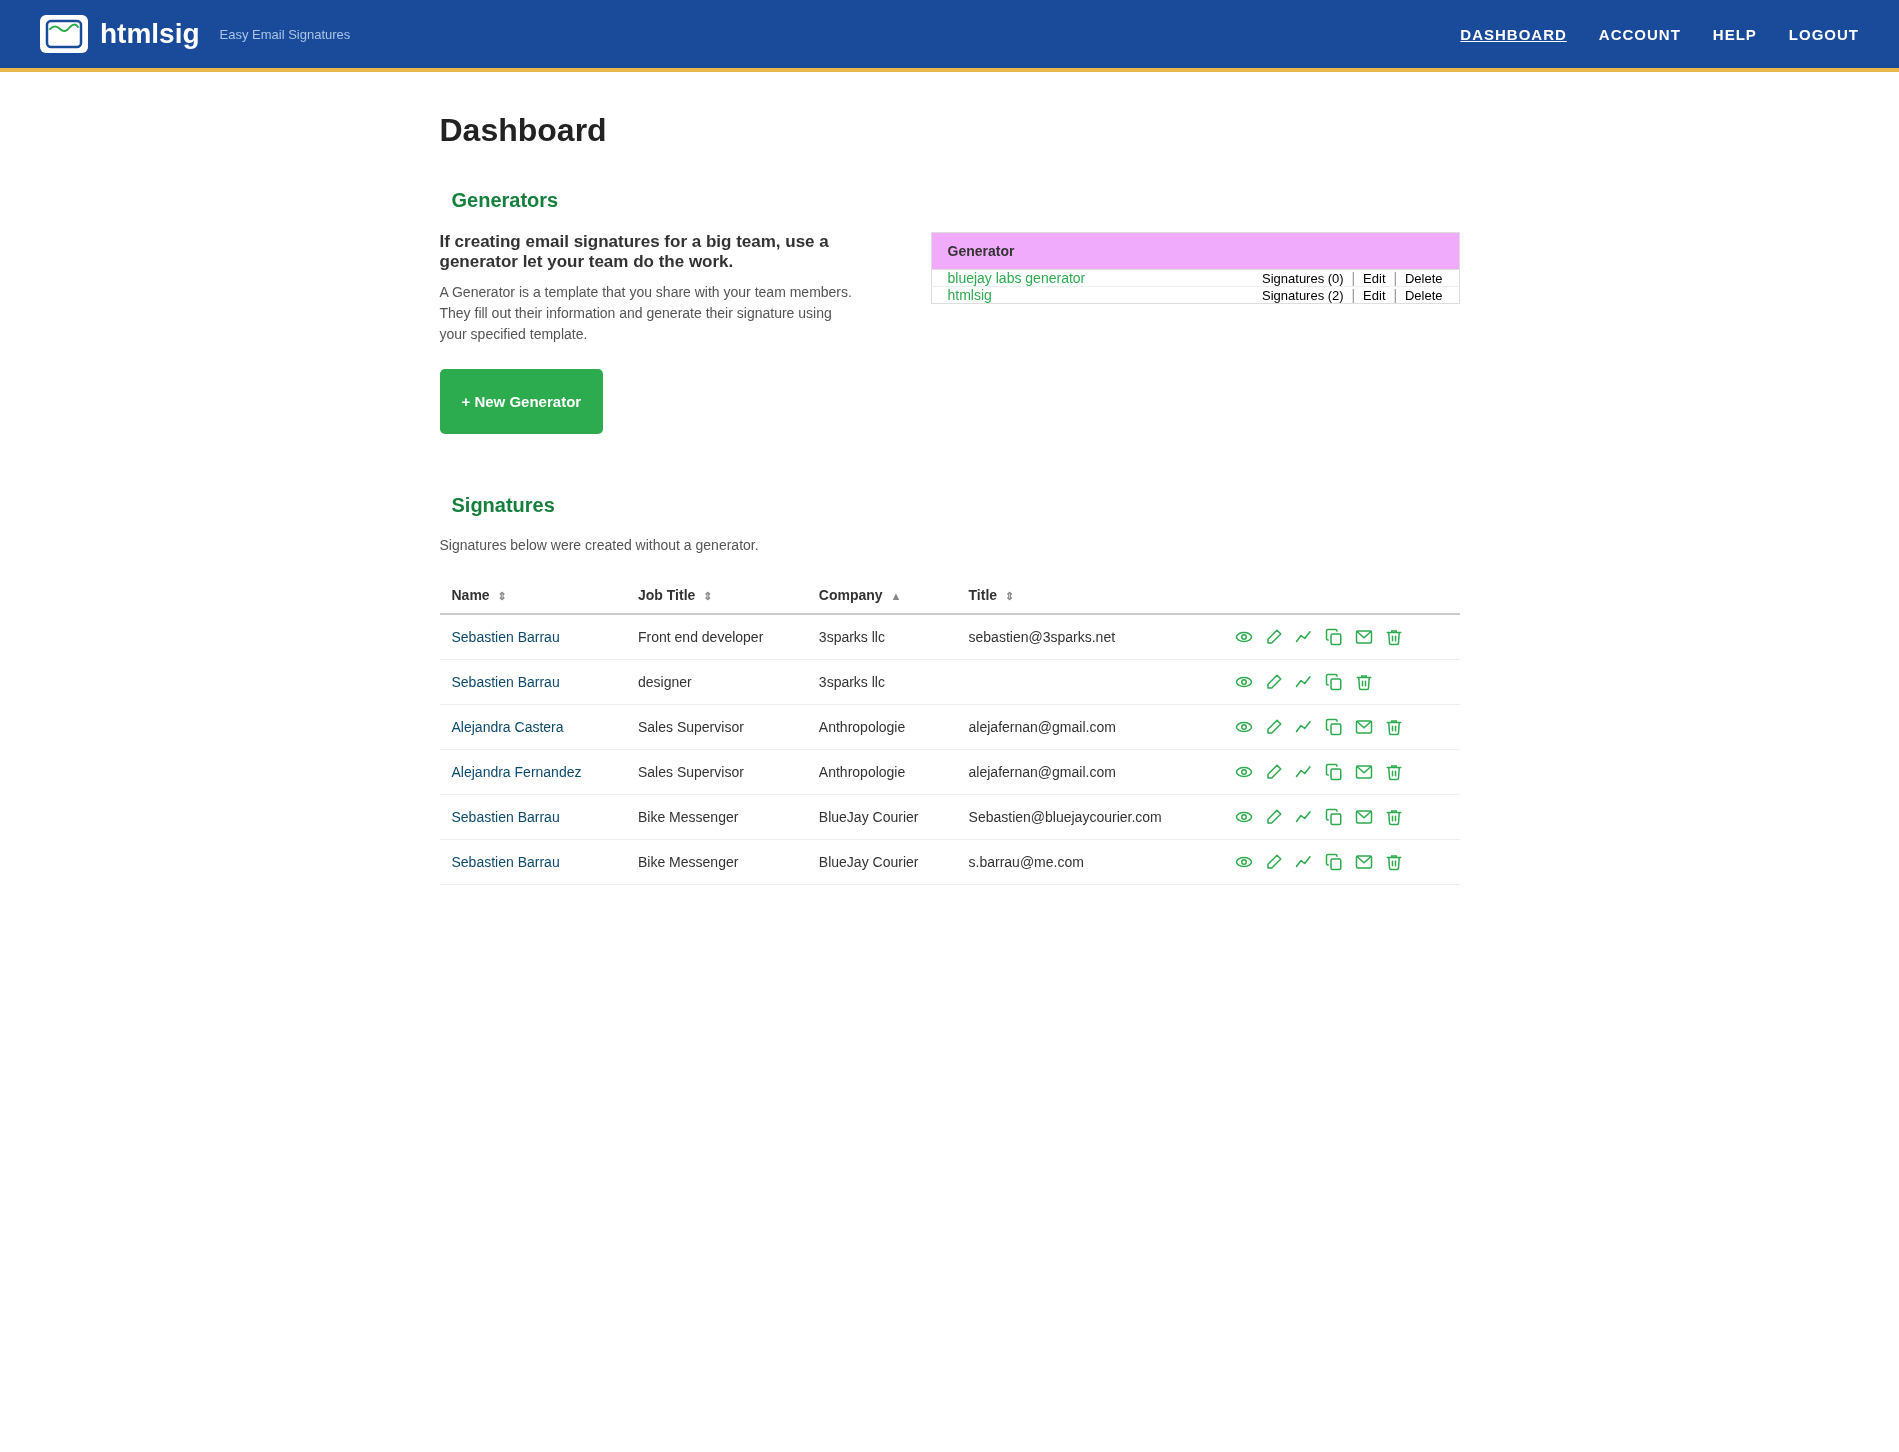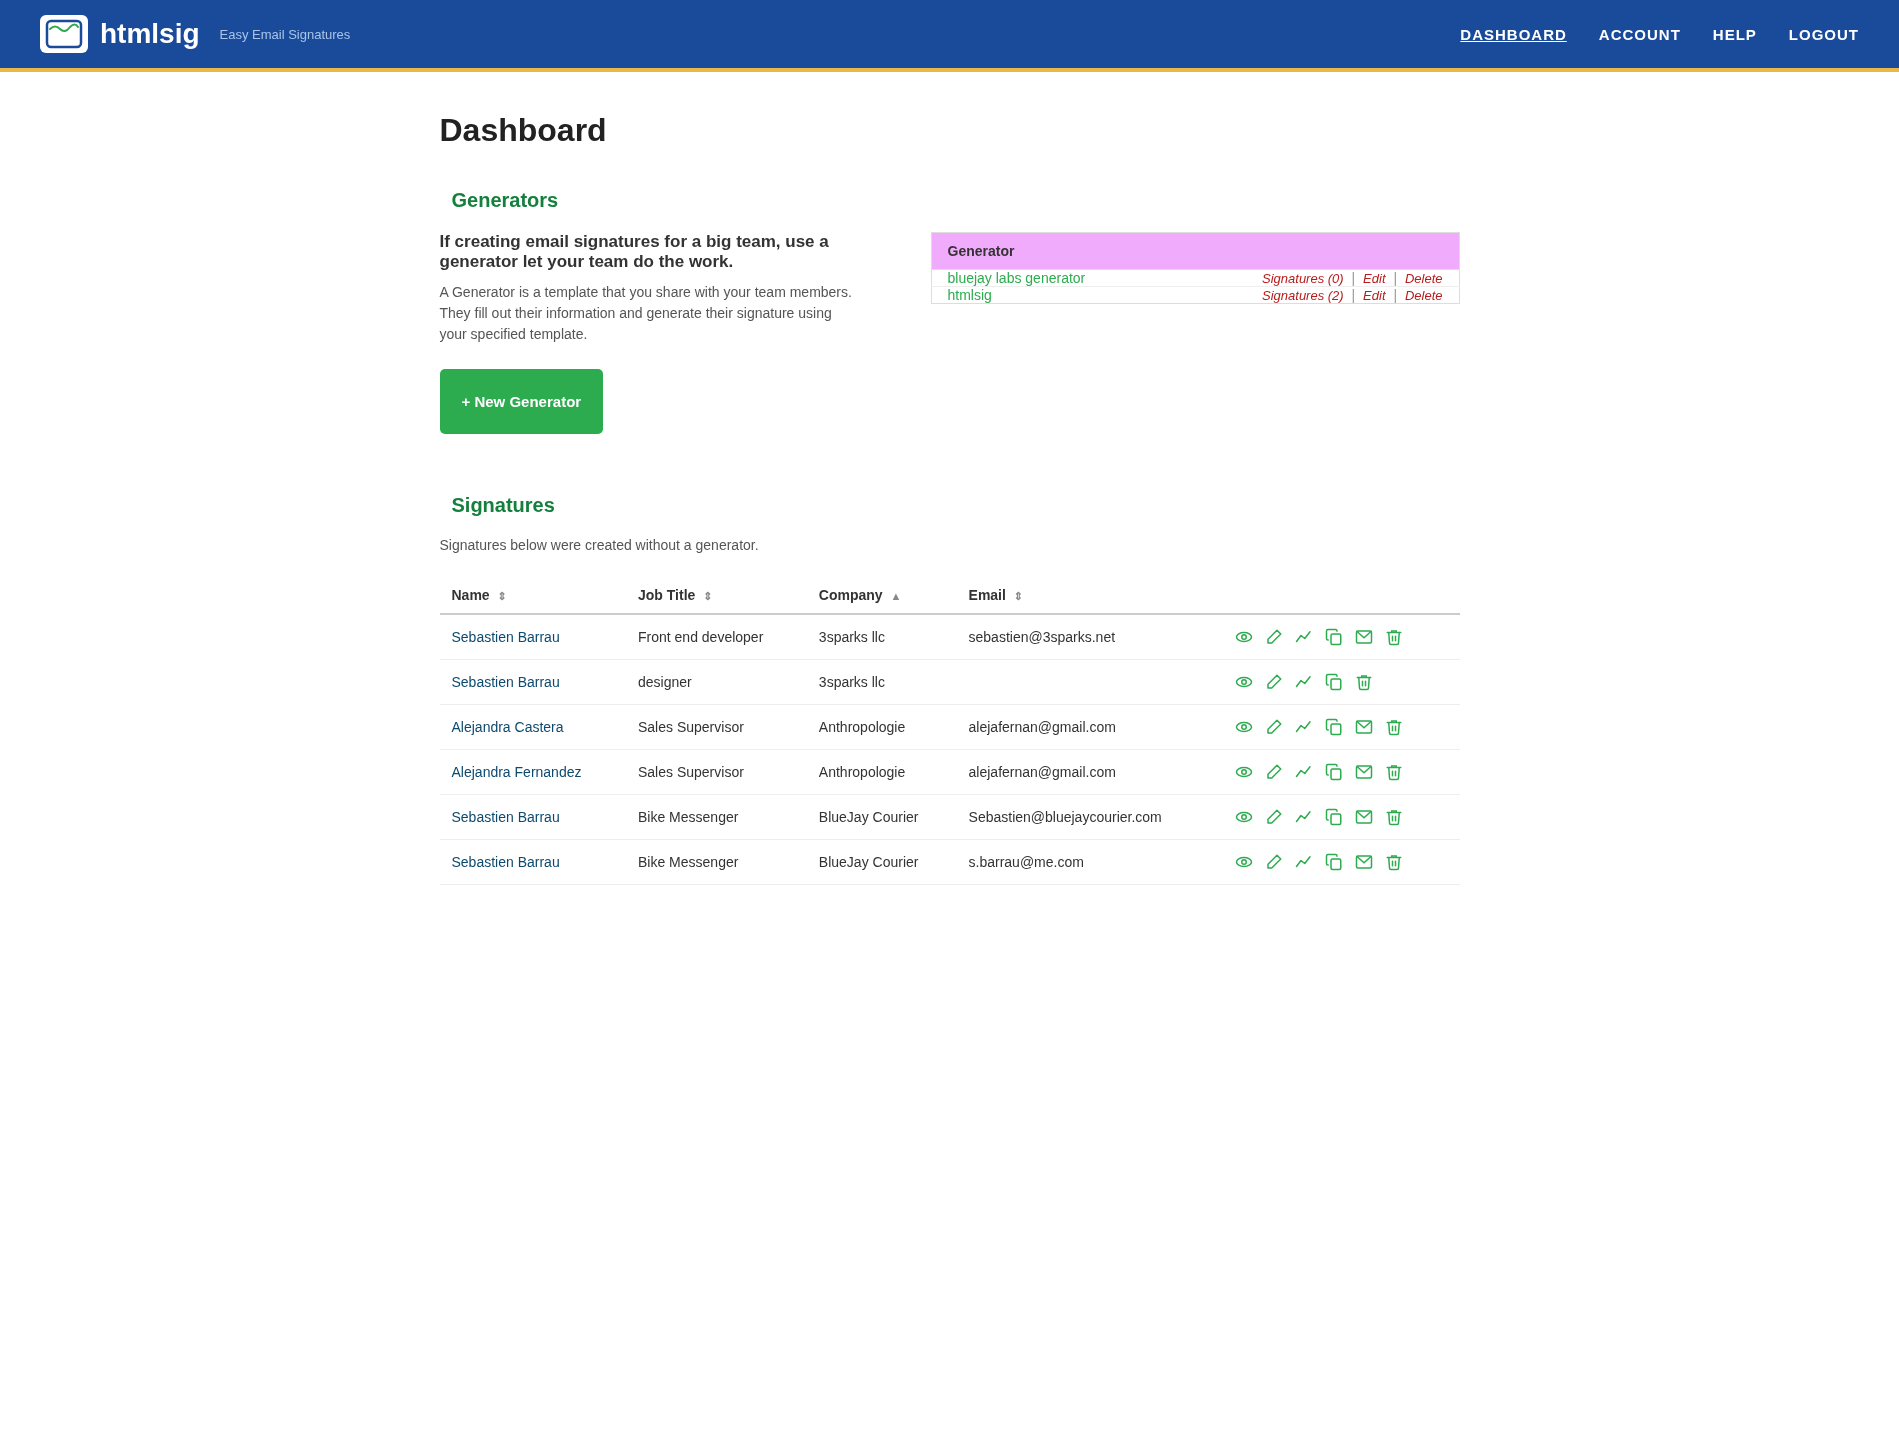--- a/index.html
+++ b/index.html
@@ -142,24 +142,23 @@
     .gen-table tr:last-child td { border-bottom: none; }
     .gen-link {
       color: #2dab4f;
       text-decoration: none;
       font-weight: 500;
     }
     .gen-actions {
       text-align: right;
     }
     .gen-actions a {
-      color: #b91c1c;
+      color: #000000;
       text-decoration: none;
       font-size: 13px;
-      font-style: italic;
     }
     .gen-actions .sep {
       color: #999;
       margin: 0 4px;
     }
 
     
     .signatures-section {}
     .sig-subtitle {
       font-size: 14px;
@@ -302,21 +301,21 @@
 
   <section class="signatures-section">
     <h2 class="section-title">Signatures</h2>
     <p class="sig-subtitle">Signatures below were created without a generator.</p>
     <table class="sig-table">
       <thead>
         <tr id="sig-table-header">
             <th><span>Name</span> <span class="sort-icon">⇕</span></th>
             <th><span>Job Title</span> <span class="sort-icon">⇕</span></th>
             <th><span>Company</span> <span class="sort-icon">▲</span></th>
-            <th><span>Email</span> <span class="sort-icon">⇕</span></th>
+            <th><span>Title</span> <span class="sort-icon">⇕</span></th>
             <th></th>
           </tr>
       </thead>
       <tbody id="sig-table-body">
       <tr>
     <td>
       <a href="#" class="sig-name-link">Sebastien Barrau</a>
     </td>
     <td>Front end developer</td>
     <td>3sparks llc</td>

